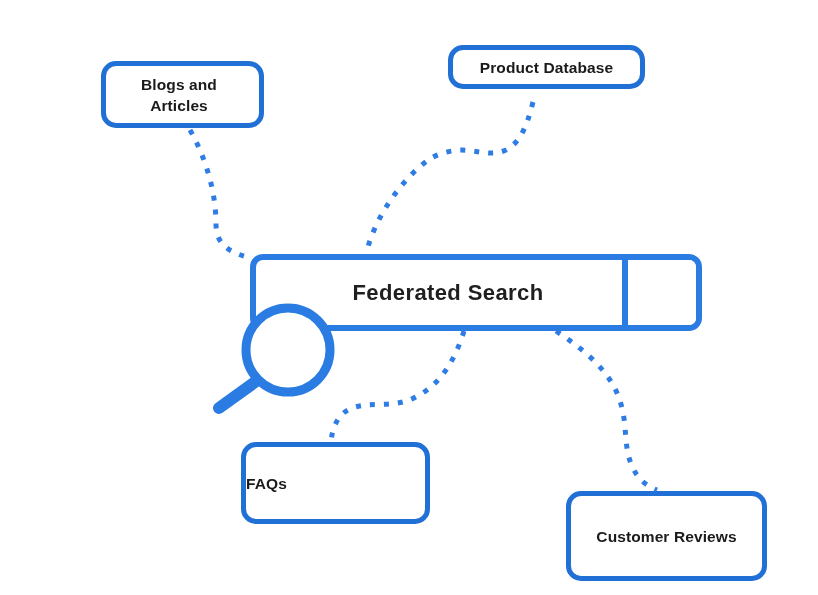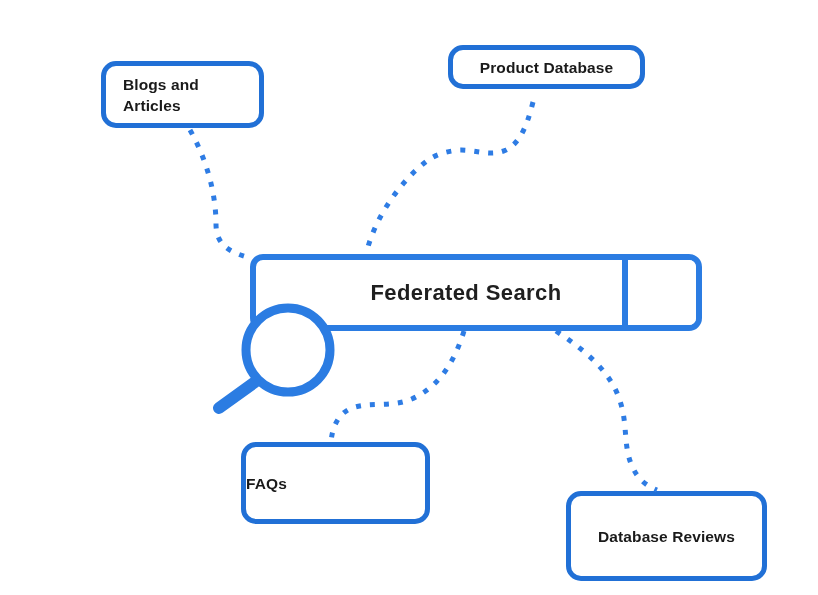--- a/index.html
+++ b/index.html
@@ -22,21 +22,21 @@
     z-index: 1;
   }
   .node-label {
     font-weight: 700;
     font-size: 15.5px;
     line-height: 21px;
     color: #1a1a1a;
     letter-spacing: 0.1px;
   }
   .node.blogs    { left: 101px; top: 61px;  width: 163px; height: 67px; padding-left: 17px; }
-  .node.blogs .node-label { text-align: left; width: 112px; }
+  .node.blogs .node-label { text-align: center; width: 112px; }
   .node.product  { left: 448px; top: 45px;  width: 197px; height: 44px; justify-content: center; }
   .node.faqs     { left: 241px; top: 442px; width: 189px; height: 82px; justify-content: flex-start; }
   .node.faqs .node-label { margin-right: 14px; }
   .node.reviews  { left: 566px; top: 491px; width: 201px; height: 90px; justify-content: center; }
 
   .search-bar {
     position: absolute;
     left: 250px; top: 254px;
     width: 452px; height: 77px;
     box-sizing: border-box;
@@ -49,22 +49,21 @@
     position: absolute;
     left: 0; top: 0;
     width: 366px; height: 100%;
     display: flex;
     align-items: center;
     justify-content: center;
     font-weight: 700;
     font-size: 22px;
     letter-spacing: 0.4px;
     color: #1f1f1f;
-    padding-left: 0;
-    margin-left: 27px;
+    padding-left: 9px;
   }
   .search-bar-divider {
     position: absolute;
     left: 366px; top: 0;
     width: 6px; height: 100%;
     background: #2b7ce2;
   }
   .search-bar-button-area {
     position: absolute;
     left: 372px; top: 0;
@@ -99,21 +98,21 @@
 
   <div class="node product">
     <span class="node-label">Product Database</span>
   </div>
 
   <div class="node faqs">
     <span class="node-label">FAQs</span>
   </div>
 
   <div class="node reviews">
-    <span class="node-label">Database Reviews</span>
+    <span class="node-label">Customer Reviews</span>
   </div>
 
   <div class="search-bar">
     <div class="search-bar-text">Federated Search</div>
     <div class="search-bar-divider"></div>
     <div class="search-bar-button-area"></div>
   </div>
 
   <svg class="overlay" viewBox="0 0 818 595" xmlns="http://www.w3.org/2000/svg">
     <path class="connector" d="M190,130 C208,162 216,196 216,224 C216,244 228,252 250,258"></path>

